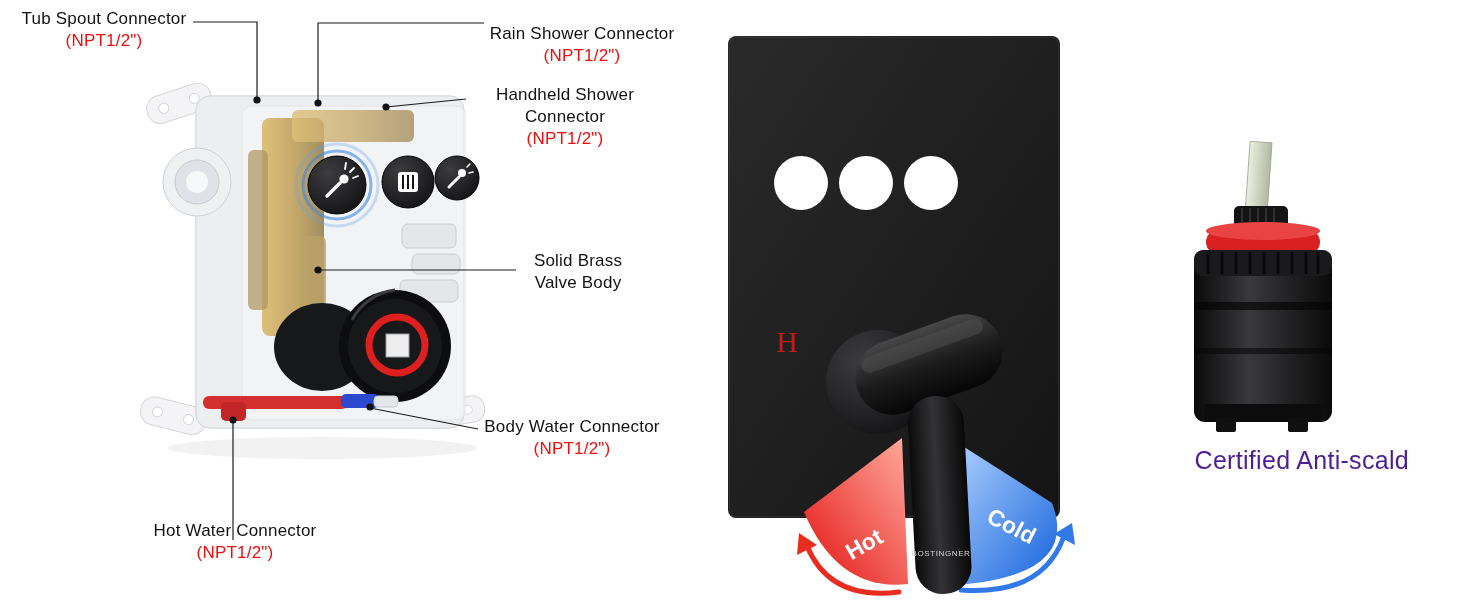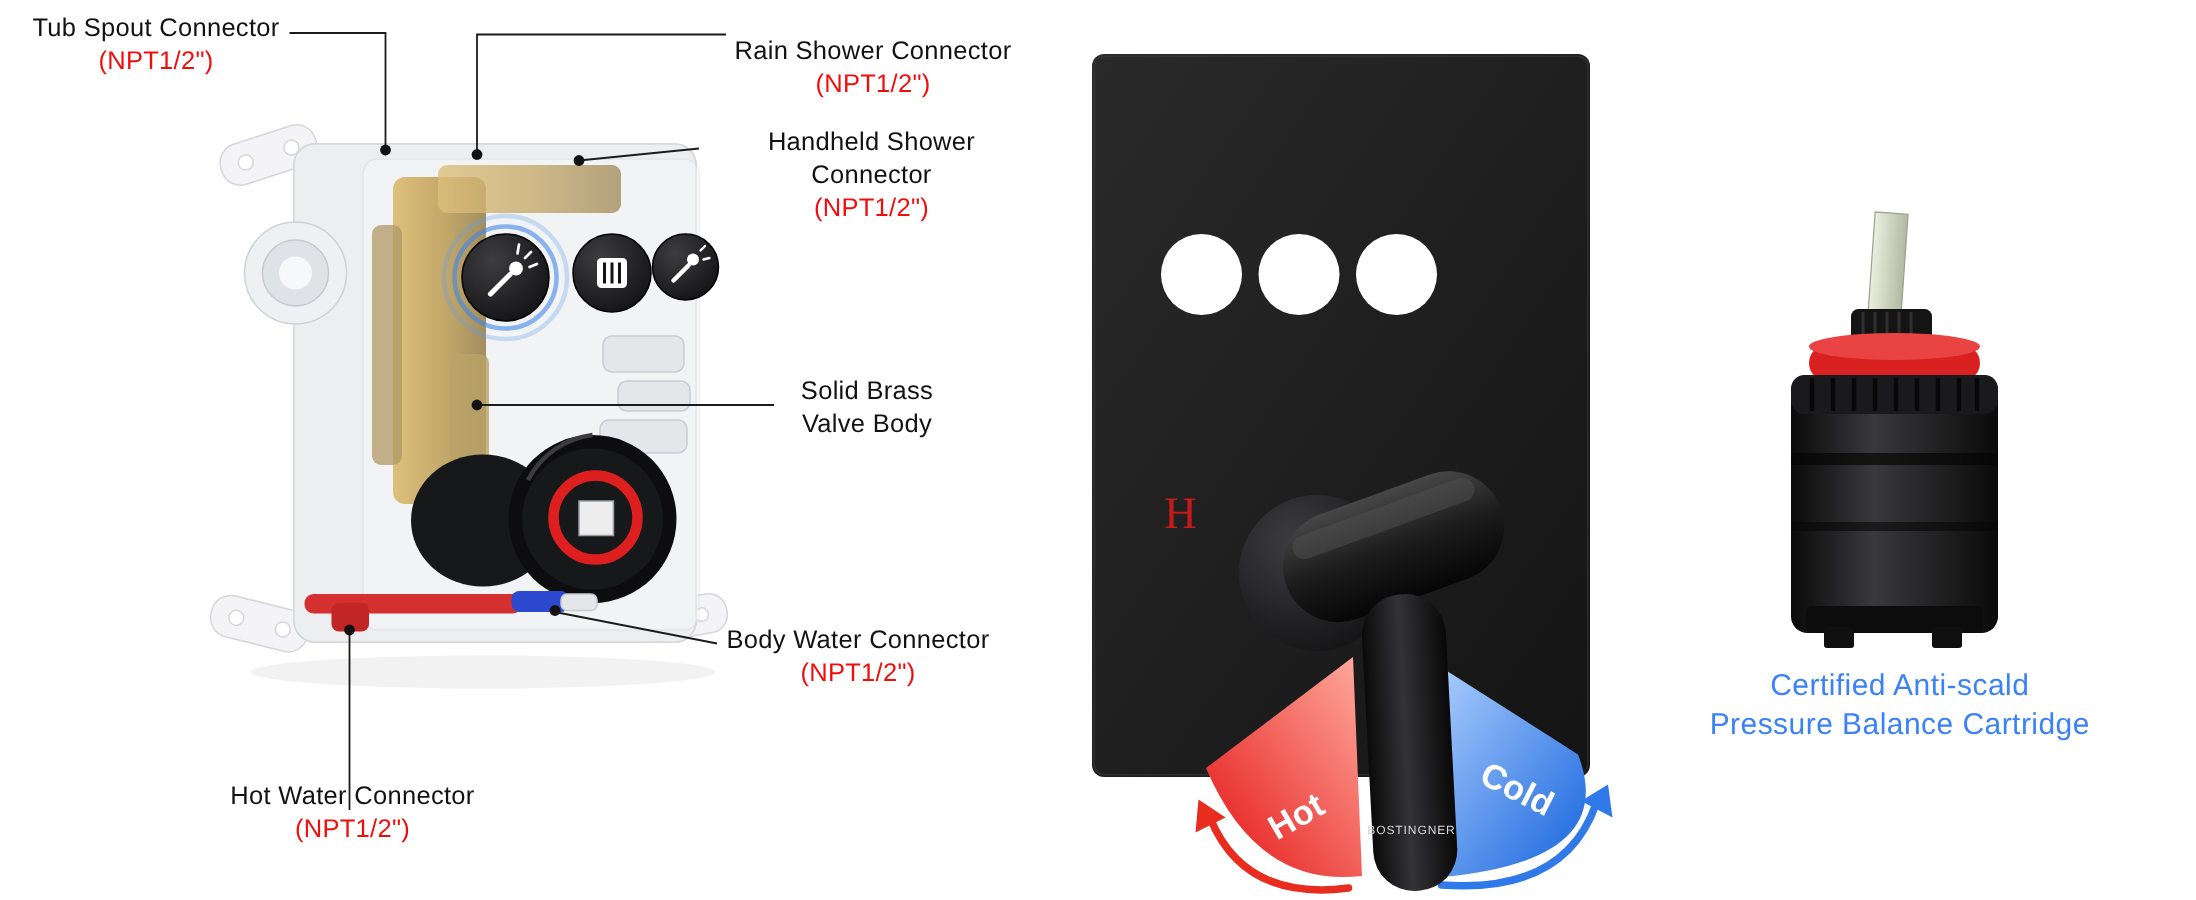--- a/index.html
+++ b/index.html
@@ -2,21 +2,21 @@
 <html><head>
 <meta charset="utf-8">
 <style>
   *{margin:0;padding:0;box-sizing:border-box}
   html,body{background:#ffffff}
   body{font-family:"Liberation Sans",sans-serif;color:#121212}
   .canvas{position:relative;width:1464px;height:600px;background:#fff;overflow:hidden}
   .art{position:absolute;left:0;top:0}
   .callout{position:absolute;text-align:center;font-size:17px;line-height:1.28;color:#121212;letter-spacing:.2px}
   .callout .c-spec{color:#f20d0d}
-  .caption{position:absolute;text-align:center;font-size:20px;line-height:1.32;color:#3b82f6;letter-spacing:.3px}
+  .caption{position:absolute;text-align:right;font-size:25px;line-height:1.32;color:#4c1d95;letter-spacing:.3px}
 </style>
 </head>
 <body>
 
 <div class="canvas">
 
   <svg class="art" width="1464" height="600" viewBox="0 0 1464 600">
     <defs>
       <linearGradient id="gBrass" x1="0" y1="0" x2="1" y2="0">
         <stop offset="0" stop-color="#cfa23c"></stop>
@@ -245,21 +245,21 @@
   <div class="callout" style="left:18px;top:8px;width:172px">
     <div class="c-label">Tub Spout Connector</div>
     <div class="c-spec">(NPT1/2")</div>
   </div>
 
   <div class="callout" style="left:486px;top:23px;width:192px">
     <div class="c-label">Rain Shower Connector</div>
     <div class="c-spec">(NPT1/2")</div>
   </div>
 
-  <div class="callout" style="left:470px;top:84px;width:222px">
+  <div class="callout" style="left:454px;top:84px;width:222px">
     <div class="c-label">Handheld Shower Connector</div>
     <div class="c-spec">(NPT1/2")</div>
   </div>
 
   <div class="callout" style="left:520px;top:250px;width:116px">
     <div class="c-label">Solid Brass</div>
     <div class="c-label">Valve Body</div>
   </div>
 
   <div class="callout" style="left:482px;top:416px;width:180px">
@@ -267,16 +267,15 @@
     <div class="c-spec">(NPT1/2")</div>
   </div>
 
   <div class="callout" style="left:145px;top:520px;width:180px">
     <div class="c-label">Hot Water Connector</div>
     <div class="c-spec">(NPT1/2")</div>
   </div>
 
   <div class="caption" style="left:1124px;top:444px;width:285px">
     <div>Certified Anti-scald</div>
-    <div>Pressure Balance Cartridge</div>
   </div>
 
 </div>
 
 </body></html>

